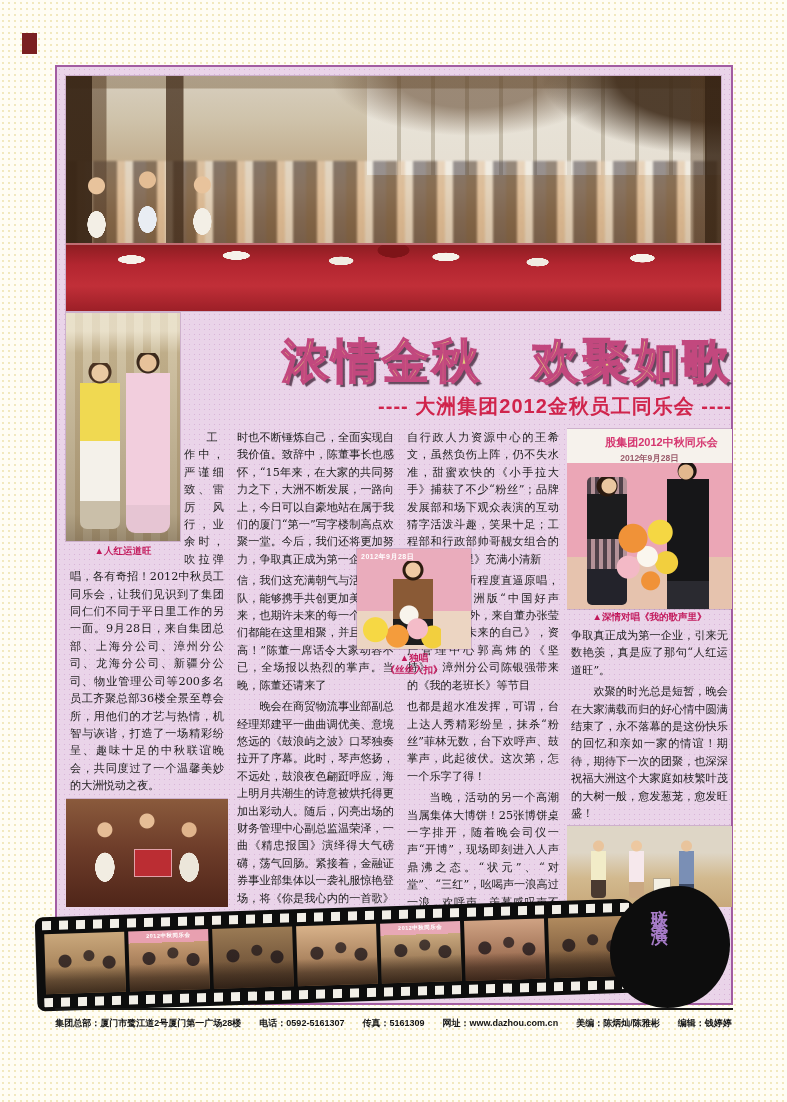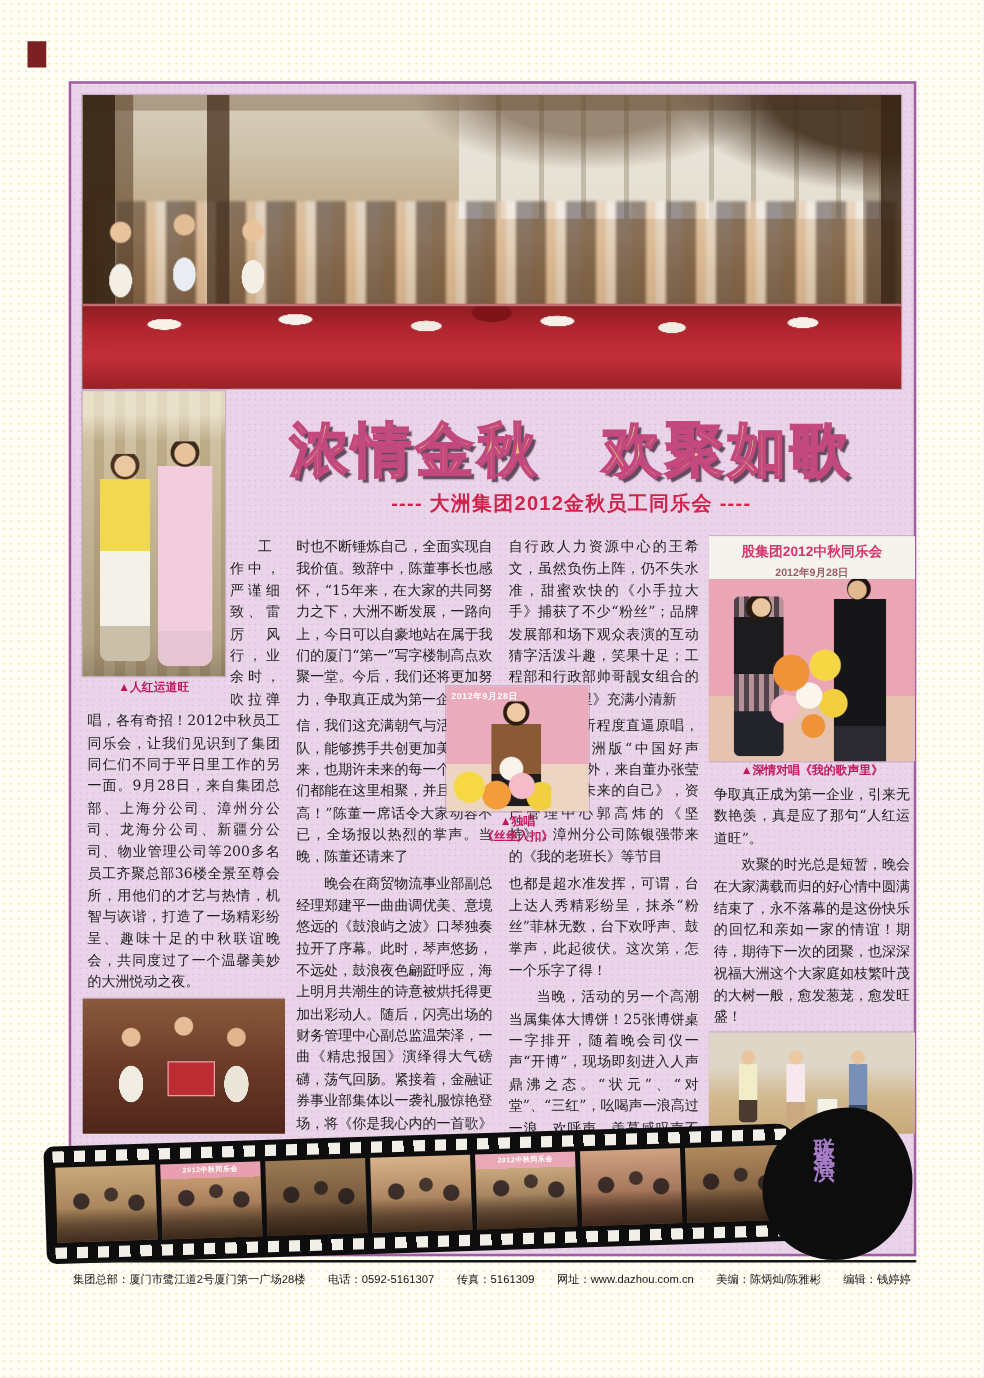--- a/index.html
+++ b/index.html
@@ -63,25 +63,25 @@
     background-image:
       radial-gradient(circle 9px at 50% 10px,#eac9a2 0 8px,transparent 9px),
       radial-gradient(circle 12px at 50% 9px,#4a3322 0 11px,transparent 12px),
       linear-gradient(180deg,transparent 0 20px,#f0d951 20px 78px,#f4f1ea 78px 138px,#cabfa9 138px 166px);}
   .host-right{left:60px;top:40px;width:44px;height:180px;border-radius:9px;
     background-image:
       radial-gradient(circle 9px at 50% 10px,#e7c29a 0 8px,transparent 9px),
       radial-gradient(circle 12px at 50% 9px,#3c2a1c 0 11px,transparent 12px),
       linear-gradient(180deg,transparent 0 20px,#f2cedd 20px 152px,#e6c5d3 152px 180px);}
   
-  .title-block{position:absolute;left:182px;top:330px;width:550px;text-align:center;}
+  .title-block{position:absolute;left:182px;top:330px;width:550px;text-align:right;}
   .main-title{font-size:47px;font-weight:900;letter-spacing:3px;line-height:1.3;
     color:#e2cd7c;-webkit-text-stroke:1.6px #c2487e;
     text-shadow:3px 3px 1px rgba(55,25,45,.75);}
-  .subtitle{margin-top:2px;font-size:16px;font-weight:bold;color:#d0244c;
+  .subtitle{margin-top:2px;font-size:20px;font-weight:bold;color:#d0244c;
     font-family:"Liberation Sans",sans-serif;letter-spacing:1px;}
   
   .cap{color:#c2185b;font-weight:bold;font-size:9.5px;line-height:12px;text-align:center;
     font-family:"Liberation Sans",sans-serif;}
   .cap-host{position:absolute;left:66px;top:545px;width:114px;}
   .cap-solo{position:absolute;left:340px;top:652px;width:148px;}
   
   .col{position:absolute;top:425px;height:482px;overflow:hidden;
     font-size:11.2px;line-height:17.4px;text-align:justify;color:#1d1d1d;}
   .col p{margin:4px;}
@@ -123,21 +123,21 @@
     background-image:
       radial-gradient(circle 13px at 22% 58%,#f6d844 0 12px,transparent 13px),
       radial-gradient(circle 12px at 48% 72%,#f49c3c 0 11px,transparent 12px),
       radial-gradient(circle 11px at 72% 56%,#f4bcc8 0 10px,transparent 11px),
       radial-gradient(circle 10px at 62% 26%,#f8f4ec 0 9px,transparent 10px),
       radial-gradient(circle 12px at 90% 74%,#f2cf3e 0 11px,transparent 12px);}
   
   .ph-duet{height:180px;
     background:linear-gradient(180deg,#f6f2ec 0 34px,#eba6b6 34px 128px,#e6c3ae 128px 180px);}
   .duet-banner{left:0;top:5px;width:100%;text-align:center;color:#d5356f;
-    font-size:11px;font-weight:bold;font-family:"Liberation Sans",sans-serif;}
+    font-size:11px;font-weight:bold;font-family:"Liberation Sans",sans-serif;padding-left:12px;}
   .duet-date{left:0;top:21px;width:100%;text-align:center;color:#9a5a6a;
     font-size:8.5px;font-weight:bold;font-family:"Liberation Sans",sans-serif;}
   .duet-left{left:20px;top:48px;width:40px;height:128px;
     background-image:
       radial-gradient(circle 8px at 55% 9px,#eac7a0 0 7px,transparent 8px),
       radial-gradient(circle 11px at 50% 9px,#2c1b10 0 10px,transparent 11px),
       linear-gradient(180deg,transparent 0 17px,#1c1c1e 17px 62px,transparent 62px),
       repeating-linear-gradient(90deg,#50424a 0 4px,#b49298 4px 8px),
       linear-gradient(180deg,transparent 0 92px,#23232b 92px 128px);
     background-size:100% 100%,100% 100%,100% 100%,100% 92px,100% 100%;
@@ -188,21 +188,21 @@
     color:#fff;font-size:5.5px;font-weight:bold;font-family:"Liberation Sans",sans-serif;
     letter-spacing:.5px;white-space:nowrap;}
   .strip-end{position:absolute;left:610px;top:886px;width:120px;height:122px;background:#0d0d0d;
     border-radius:58% 42% 52% 48% / 55% 48% 52% 45%;z-index:9;}
   .strip-label{position:absolute;left:38px;top:10px;writing-mode:vertical-rl;
     color:#a77cc8;font-weight:bold;font-size:17px;letter-spacing:6px;
     font-family:"Liberation Sans",sans-serif;}
   
   .footer-rule{position:absolute;left:55px;top:1008px;width:678px;height:2px;background:#151515;z-index:10;}
   .footer{position:absolute;left:0;right:0;top:1017px;text-align:center;
-    font-family:"Liberation Sans",sans-serif;font-size:9px;font-weight:normal;color:#151515;z-index:10;}
+    font-family:"Liberation Sans",sans-serif;font-size:9px;font-weight:bold;color:#151515;z-index:10;}
 </style>
 </head>
 <body>
 
 <div class="corner-mark"></div>
 <div class="frame"></div>
 
 <div class="photo main-photo">
   <div class="mp-windows"></div>
   <div class="mp-crowd"></div>

